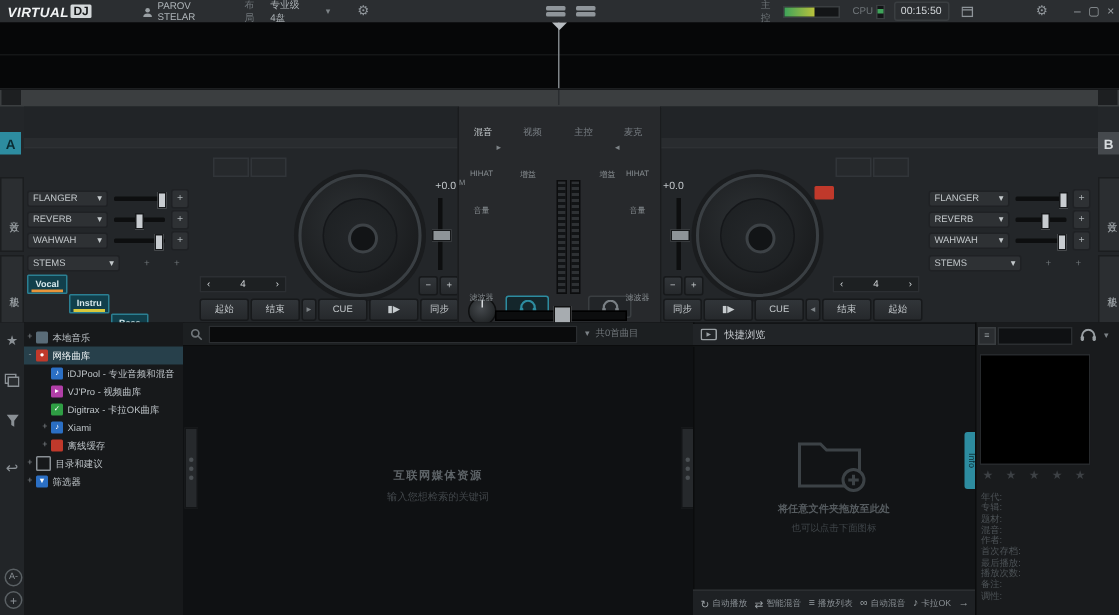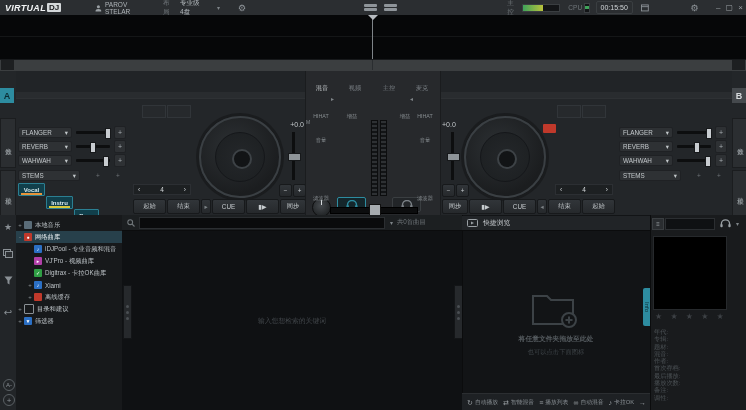--- a/index.html
+++ b/index.html
@@ -463,20 +463,21 @@
   <div class="ab srow lft">
     <svg width="8" height="8" viewBox="0 0 8 8" style="margin-left:5px;">
         <circle cx="3.2" cy="3.2" r="2.4" fill="none" stroke="#6f7579" stroke-width="1.1"></circle>
         <line x1="5" y1="5" x2="7.5" y2="7.5" stroke="#6f7579" stroke-width="1.1"></line>
       </svg>
     <input class="sinput" style="margin-left: 4px; width: 238px;">
     <span class="caret" style="margin-left:5px;">▾</span>
     <span style="margin-left:4px;font-size:6.3px;color:#6f7579;">共0首曲目</span>
   </div>
   <div class="ab" style="left:122px;top:312px;width:340px;text-align:center;">
+    <div class="empty-t1">互联网媒体资源</div>
     <div class="empty-t2" style="margin-top:4px;">输入您想检索的关键词</div>
   </div>
   <div class="ab handle" style="left:123px;top:285px;">
       <b></b>
       <b></b>
       <b></b>
     </div>
   <div class="ab handle" style="left:454px;top:285px;">
       <b></b>
       <b></b>

